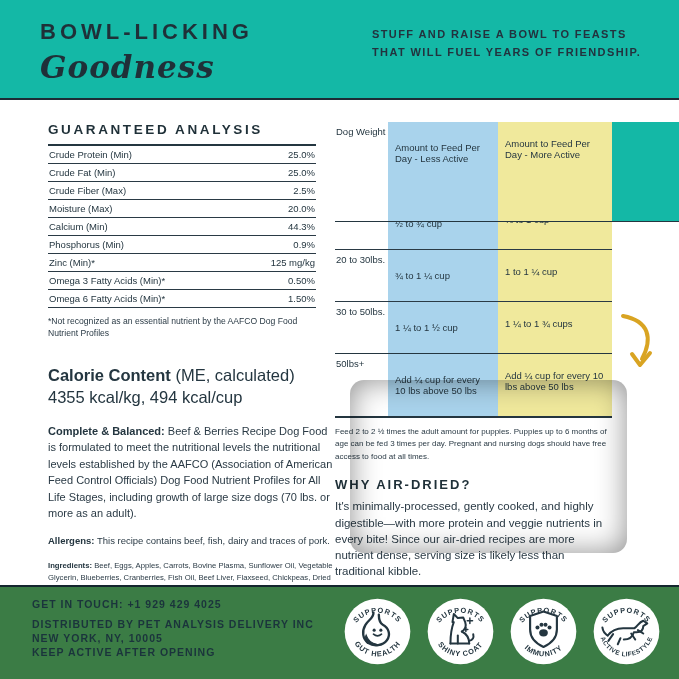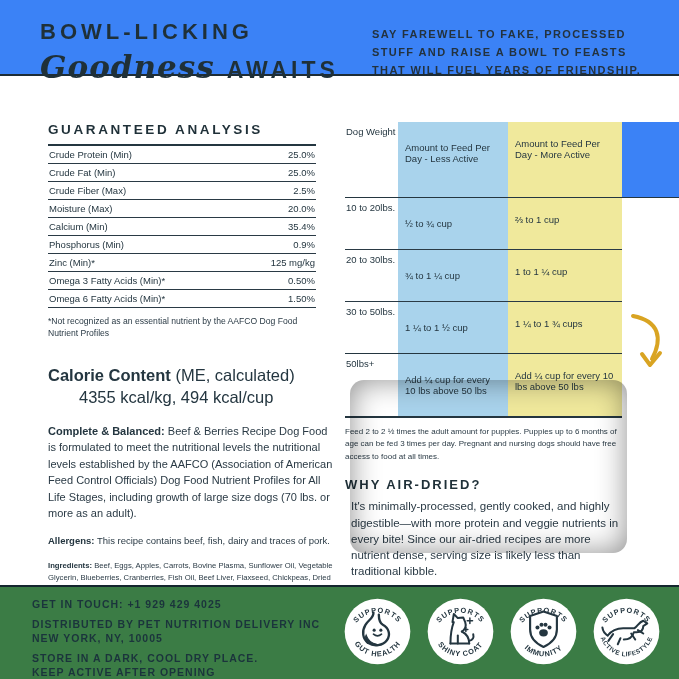--- a/index.html
+++ b/index.html
@@ -1,63 +1,63 @@
 <!DOCTYPE html>
 <html><head>
 <meta charset="utf-8">
 <style>
   * { margin:0; padding:0; box-sizing:border-box; }
   body { background:#ffffff; font-family:"Liberation Sans", sans-serif; }
   .page { position:relative; width:679px; height:679px; background:#ffffff; color:#243640; overflow:hidden; }
 
   
-  .header { position:absolute; top:0; left:0; width:679px; height:76px;
-            background:#3b82f6; border-bottom:2px solid #1d2c36; }
+  .header { position:absolute; top:0; left:0; width:679px; height:100px;
+            background:#14b8a6; border-bottom:2px solid #1d2c36; }
   .brand { position:absolute; left:40px; top:19px; color:#1f3038; }
   .brand-line1 { font-size:22px; font-weight:bold; letter-spacing:4px; }
   .brand-line2 { display:flex; align-items:baseline; gap:12px; margin-top:4px; }
   .brand-script { font-family:"DejaVu Serif", serif; font-style:italic; font-weight:bold; font-size:31px; letter-spacing:1px; }
   .brand-awaits { font-size:23px; font-weight:bold; letter-spacing:4px; }
   .tagline { position:absolute; left:372px; top:25px; font-size:11px; font-weight:bold;
              letter-spacing:1.4px; line-height:18px; color:#23323e; }
 
   
   .left-col { position:absolute; left:48px; top:122px; width:290px; }
   .section-heading { font-size:13.5px; font-weight:bold; letter-spacing:2.6px; color:#1f3038; }
   .ga-table { width:268px; margin-top:7px; border-top:2.5px solid #243640; }
   .ga-row { display:flex; justify-content:space-between; align-items:center;
             border-bottom:1px solid #2a3a45; padding:3px 1px; font-size:9.5px; }
   .ga-row .val { text-align:right; }
   .ga-footnote { margin-top:7px; width:262px; font-size:8.6px; line-height:1.45; color:#2a3a45; }
 
   .calorie-block { margin-top:26px; }
   .calorie-line1 { font-size:16.5px; }
   .calorie-line1 b { font-weight:bold; }
-  .calorie-line2 { font-size:16.5px; margin-top:3px;margin-left:31px; }
+  .calorie-line2 { font-size:16.5px; margin-top:3px; }
 
   .cb-para { margin-top:16px; width:285px; font-size:11px; line-height:1.5; color:#2a3a45; }
   .cb-para b, .al-para b, .ing-para b { font-weight:bold; color:#243640; }
   .al-para { margin-top:12px; width:285px; font-size:9.5px; line-height:1.5; color:#2a3a45; }
   .ing-para { margin-top:12px; width:292px; font-size:7.7px; line-height:1.55; color:#2a3a45; }
 
   
-  .right-col { position:absolute; left:345px; top:122px; width:282px; }
+  .right-col { position:absolute; left:335px; top:122px; width:282px; }
   .fg-table { width:277px; margin-top:7px; border-top:2px solid #243640; }
   .fg-row { display:flex; border-bottom:1px solid #2a3a45; font-size:9.5px; }
   .fg-row.header { border-bottom:1.5px solid #243640; }
   .fg-row.r4 { border-bottom:1.5px solid #243640; }
   .fg-row.last { border-bottom:2px solid #243640; }
   .fg-c1 { width:53px; padding:4px 2px 4px 1px; background:#ffffff; }
   .fg-c2 { width:110px; padding:20px 7px; background:#a9d3ec; }
   .fg-c3 { width:114px; padding:16px 7px; background:#f0e99c; }
   .fg-note { margin-top:8px; width:280px; font-size:8px; line-height:1.55; color:#2a3a45; }
 
   .why-block { margin-top:14px; }
   .why-heading { font-size:13px; font-weight:bold; letter-spacing:2px; color:#1f3038; }
-  .why-para { margin-top:6px; width:272px; font-size:11.5px; line-height:1.42; color:#2a3a45;margin-left:6px; }
+  .why-para { margin-top:6px; width:272px; font-size:11.5px; line-height:1.42; color:#2a3a45; }
   .arrow-svg { position:absolute; left:282px; top:190px; }
 
   .food-photo { position:absolute; left:350px; top:380px; width:277px; height:173px;
     border-radius:14px;
     background:
       radial-gradient(60px 40px at 15% 18%, #5a3a20 0 60%, transparent 61%),
       radial-gradient(70px 45px at 45% 12%, #6b4726 0 60%, transparent 61%),
       radial-gradient(80px 50px at 82% 22%, #4a3119 0 60%, transparent 61%),
       radial-gradient(70px 50px at 22% 52%, #634022 0 60%, transparent 61%),
       radial-gradient(95px 55px at 58% 48%, #79532e 0 60%, transparent 61%),
@@ -84,25 +84,23 @@
 </head>
 <body>
 
 <div class="page">
 
   <div class="header">
     <div class="brand">
       <div class="brand-line1">BOWL-LICKING</div>
       <div class="brand-line2">
         <span class="brand-script">Goodness</span>
-        <span class="brand-awaits">AWAITS</span>
       </div>
     </div>
     <div class="tagline">
-      <div>SAY FAREWELL TO FAKE, PROCESSED</div>
       <div>STUFF AND RAISE A BOWL TO FEASTS</div>
       <div>THAT WILL FUEL YEARS OF FRIENDSHIP.</div>
     </div>
   </div>
 
   <div class="left-col">
     <div class="section-heading">GUARANTEED ANALYSIS</div>
     <div class="ga-table">
       <div class="ga-row">
           <span>Crude Protein (Min)</span>
@@ -115,21 +113,21 @@
       <div class="ga-row">
           <span>Crude Fiber (Max)</span>
           <span class="val">2.5%</span>
         </div>
       <div class="ga-row">
           <span>Moisture (Max)</span>
           <span class="val">20.0%</span>
         </div>
       <div class="ga-row">
           <span>Calcium (Min)</span>
-          <span class="val">35.4%</span>
+          <span class="val">44.3%</span>
         </div>
       <div class="ga-row">
           <span>Phosphorus (Min)</span>
           <span class="val">0.9%</span>
         </div>
       <div class="ga-row">
           <span>Zinc (Min)*</span>
           <span class="val">125 mg/kg</span>
         </div>
       <div class="ga-row">
@@ -206,23 +204,22 @@
       <path d="M6,4 C32,9 36,26 25,47" fill="none" stroke="#d9a422" stroke-width="4" stroke-linecap="round"></path>
       <path d="M23,53 L15,42 M23,53 L33,41" fill="none" stroke="#d9a422" stroke-width="4" stroke-linecap="round"></path>
     </svg>
   </div>
 
   <div class="food-photo"></div>
 
   <div class="footer">
     <div class="footer-text">
       <div class="footer-contact">GET IN TOUCH: +1 929 429 4025</div>
-      <div>DISTRIBUTED BY PET NUTRITION DELIVERY INC</div>
+      <div>DISTRIBUTED BY PET ANALYSIS DELIVERY INC</div>
       <div>NEW YORK, NY, 10005</div>
-      <div class="footer-storage">STORE IN A DARK, COOL DRY PLACE.</div>
       <div>KEEP ACTIVE AFTER OPENING</div>
     </div>
 
     <div class="badge b0">
       <svg viewBox="0 0 100 100">
         <circle cx="50" cy="50" r="49" fill="#ffffff"></circle>
         <path id="arcTop0" d="M 10,62 A 40,40 0 1 1 90,62" fill="none"></path>
         <path id="arcBot0" d="M 9,46 A 41,41 0 1 0 91,46" fill="none"></path>
         <text font-size="11" letter-spacing="1.5"><textPath href="#arcTop0" startOffset="50%" text-anchor="middle">SUPPORTS</textPath></text>
         <text font-size="11" letter-spacing="1.2"><textPath href="#arcBot0" startOffset="50%" text-anchor="middle">GUT HEALTH</textPath></text>

